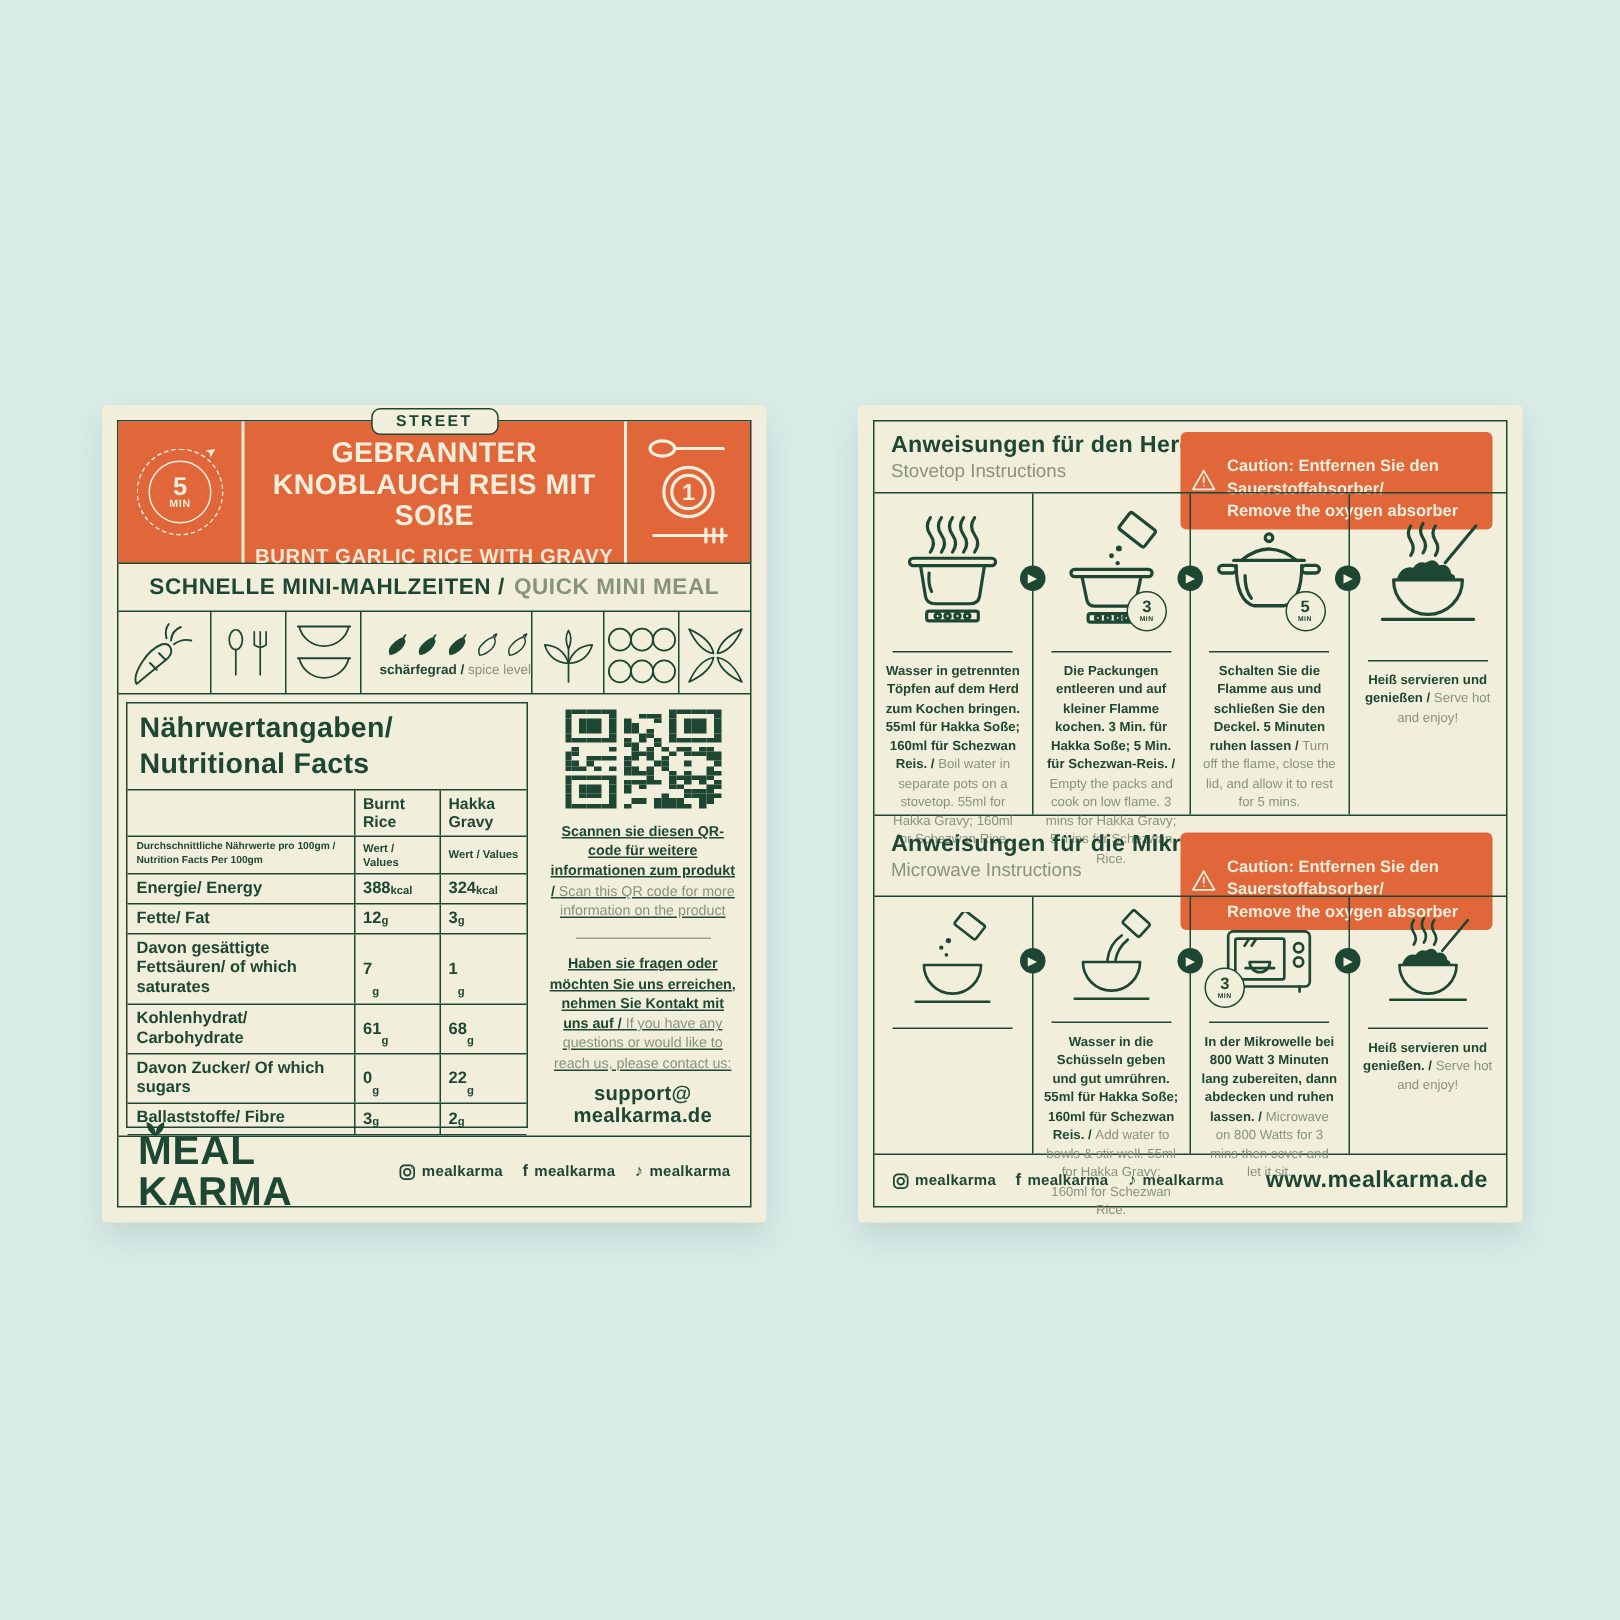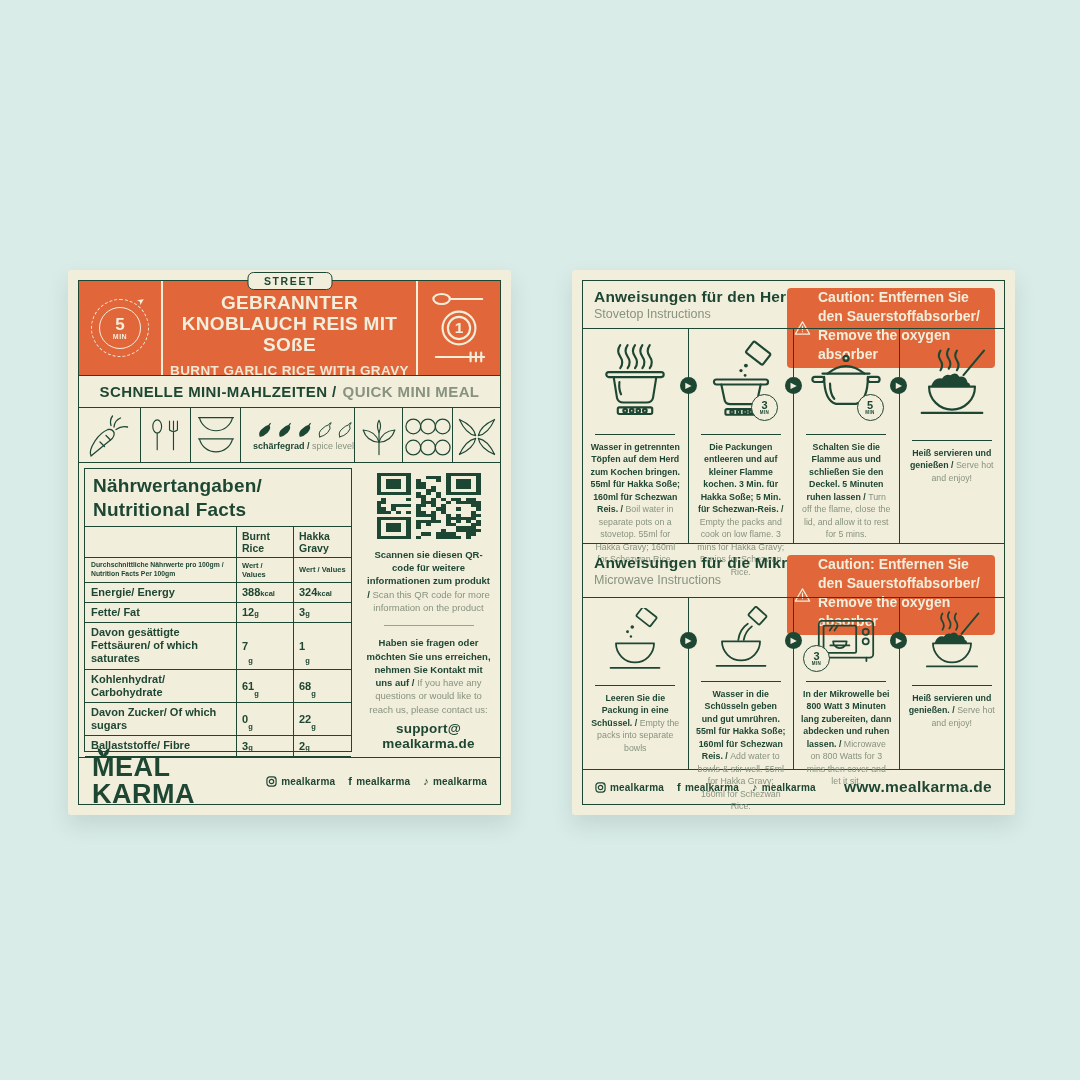--- a/index.html
+++ b/index.html
@@ -48,39 +48,39 @@
   .nl{flex:1;border-right:1.3px solid var(--dark);padding:3px 6px;font-weight:bold;font-size:11px;line-height:1.2;display:flex;align-items:center;}
   .nv{width:57px;padding:3px 5px;font-weight:bold;font-size:11px;display:flex;align-items:center;}
   .nv.first{border-right:1.3px solid var(--dark);}
   .nhead .nl,.nhead .nv{font-size:10.5px;line-height:1.15;}
   .nsub .nl{font-size:6.8px;line-height:1.3;}
   .nsub .nv{font-size:7.5px;line-height:1.2;}
   .nunit{font-size:7.5px;align-self:flex-end;padding-bottom:1px;}
   .f-right{flex:1;display:flex;flex-direction:column;align-items:center;padding:10px 9px 6px;text-align:center;}
   .qr{width:104px;height:104px;display:grid;grid-template-columns:repeat(21,1fr);grid-template-rows:repeat(21,1fr);margin-bottom:9px;}
   .qr div{background:transparent;} .qr div.on{background:var(--dark);}
-  .small-par{font-size:9.5px;line-height:1.4;font-weight:bold;}
+  .small-par{font-size:9.5px;line-height:1.4;font-weight:bold;text-decoration:underline;}
   .small-par .en{color:var(--muted);font-weight:normal;}
   .divider{width:72%;border-top:1.2px solid #9aa290;margin:11px auto 10px;}
   .email{font-size:13.5px;font-weight:bold;margin-top:5px;letter-spacing:.2px;}
   .f-footer{height:47px;border-top:1.6px solid var(--dark);display:flex;align-items:center;justify-content:space-between;padding:0 13px;}
   .logo{font-size:27px;font-weight:800;letter-spacing:.5px;position:relative;line-height:1;}
   .logo svg{position:absolute;top:-7px;left:5px;}
   .socials{display:flex;gap:13px;align-items:center;}
   .soc{display:flex;align-items:center;gap:4px;font-size:10px;font-weight:bold;letter-spacing:.2px;}
   .soc svg{stroke:var(--dark);fill:none;stroke-width:1.3;}
   .soc .glyph{font-size:11px;font-weight:bold;line-height:1;}
 
   
   .b-sec-head{position:relative;padding:7px 11px 4px;}
   .b-sec-head .de{font-size:15.5px;font-weight:bold;letter-spacing:.2px;}
   .b-sec-head .en{font-size:12.5px;color:var(--muted);margin-top:1px;}
   .sec1 .b-sec-head{height:47px;} .sec2 .b-sec-head{height:53px;padding-top:10px;}
   .caution{position:absolute;right:9px;top:7px;width:208px;background:var(--orange);color:var(--cream);
-    border-radius:4px;padding:0 7px 4px 31px;font-size:14px;font-weight:bold;line-height:1.35;}
+    border-radius:4px;padding:16px 7px 4px 31px;font-size:11px;font-weight:bold;line-height:1.35;}
   .sec2 .caution{top:11px;}
   .caution svg{position:absolute;left:7px;top:50%;transform:translateY(-50%);}
   .b-grid{display:flex;border-top:1.6px solid var(--dark);border-bottom:1.6px solid var(--dark);position:relative;}
   .g1{height:216px;} .g2{height:173px;}
   .b-col{flex:1;border-right:1.4px solid var(--dark);display:flex;flex-direction:column;align-items:center;padding:8px 7px 4px;min-width:0;}
   .b-col:last-child{border-right:none;}
   .icon-box{position:relative;display:flex;align-items:center;justify-content:center;width:100%;}
   .g1 .icon-box{height:96px;} .g2 .icon-box{height:72px;}
   .icon-box svg{stroke:var(--dark);fill:none;stroke-width:2.6;stroke-linecap:round;stroke-linejoin:round;}
   .shortline{width:88%;border-top:1.2px solid var(--dark);margin:7px 0 6px;}
@@ -909,24 +909,20 @@
                   <rect x="53" y="4" width="26" height="17" rx="2"></rect>
                 </g>
             <circle cx="46" cy="28" r="2.6" fill="#1e4733" stroke="none"></circle>
                 <circle cx="39" cy="35" r="2.1" fill="#1e4733" stroke="none"></circle>
                 <circle cx="44" cy="42" r="1.8" fill="#1e4733" stroke="none"></circle>
             <path d="M22 52 h56 M22 52 a28 28 0 0 0 56 0"></path>
             <path d="M14 88 h72"></path>
           </svg>
         </div>
         <div class="shortline"></div>
-        <div class="step-text">
-          <span>Leeren Sie die Packung in eine Schüssel. /</span>
-          <span class="en">Empty the packs into separate bowls</span>
-        </div>
       </div>
       <div class="b-col">
         <div class="icon-box">
           <svg width="74" height="68" viewBox="0 0 100 100">
             <g transform="rotate(42 74 16)">
                   <rect x="62" y="6" width="22" height="17" rx="2"></rect>
                 </g>
             <path d="M60 26 q-12 8 -14 24 M66 30 q-10 8 -12 20"></path>
             <path d="M22 52 h56 M22 52 a28 28 0 0 0 56 0"></path>
             <path d="M14 88 h72"></path>

